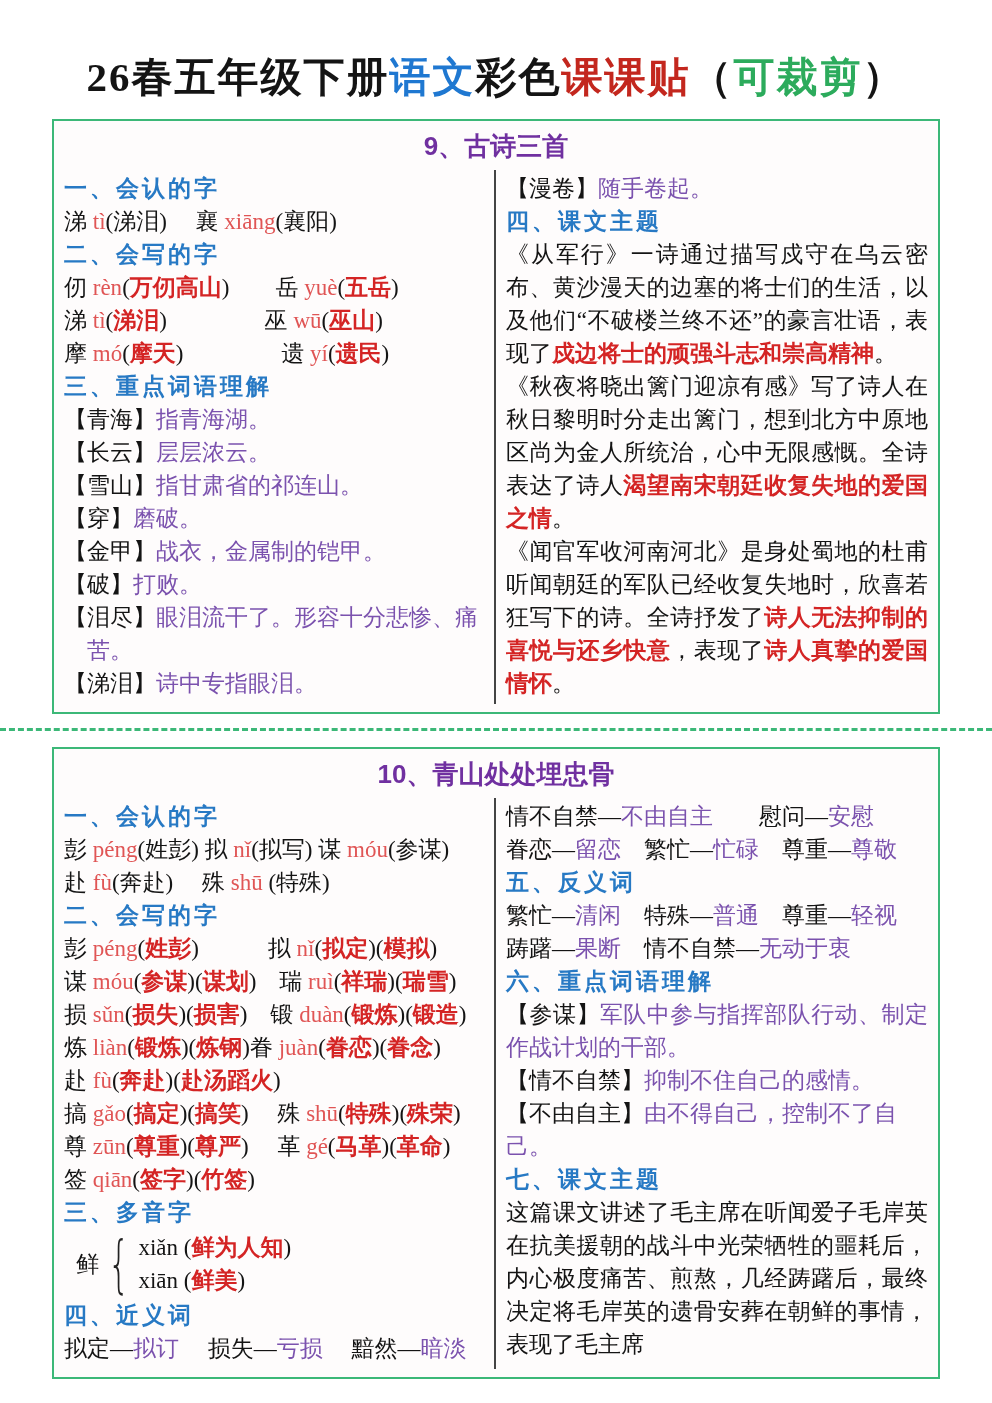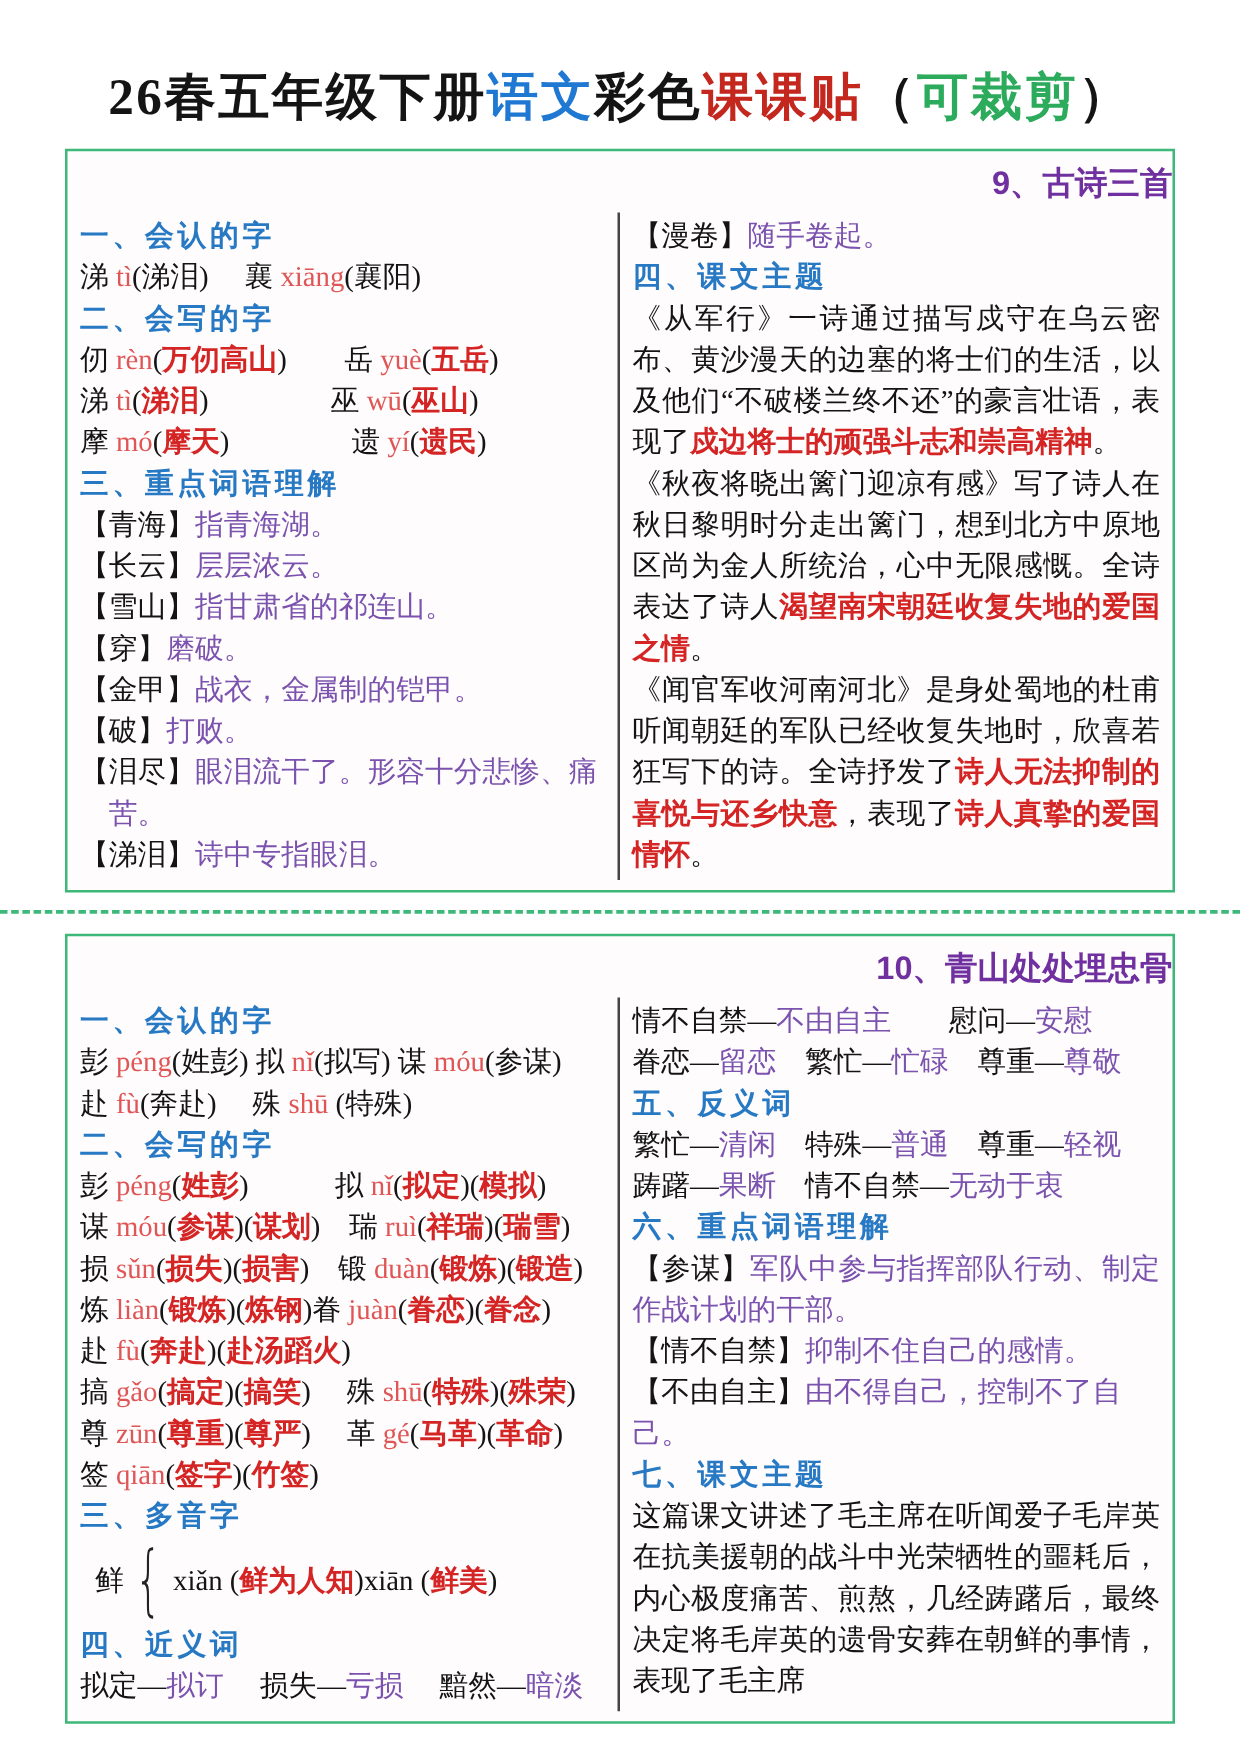--- a/index.html
+++ b/index.html
@@ -35,21 +35,21 @@
   .page-title .seg-red{color:var(--title-red);}
   .page-title .seg-green{color:var(--title-green);}
 
   .lesson-box{
     margin:0 52px;
     border:2px solid var(--box-border);
     background:#fefcfc;
     padding:4px 0 8px 0;
   }
   .box-title{
-    text-align:right;
+    text-align:center;
     font-family:"Liberation Sans","DejaVu Sans",sans-serif;
     font-size:26px;font-weight:bold;
     color:var(--section-purple);
     padding:4px 0 6px 0;
   }
   .columns{display:flex;align-items:stretch;}
   .col{width:50%;padding:2px 10px 4px 10px;font-size:23px;}
   .col.left{border-right:2px solid #444;}
 
   .line{line-height:33px;min-height:33px;}
@@ -70,21 +70,21 @@
   }
 
   .brace-line{display:flex;align-items:center;line-height:33px;margin:2px 0;}
   .brace-char{font-size:23px;padding-left:12px;}
   .brace-mark{
     font-size:62px;font-weight:200;line-height:66px;
     transform:scaleX(.55);
     font-family:"DejaVu Sans","Liberation Sans",sans-serif;
     color:#222;
   }
-  .brace-rows{display:flex;flex-direction:row;}
+  .brace-rows{display:flex;flex-direction:column;}
   .brace-rows .line{min-height:33px;}
 </style>
 </head>
 <body>
 
 <div class="page">
 
   <h1 class="page-title"><span class="seg-k">26春五年级下册</span><span class="seg-blue">语文</span><span class="seg-k">彩色</span><span class="seg-red">课课贴</span><span class="seg-k">（</span><span class="seg-green">可裁剪</span><span class="seg-k">）</span></h1>
 
   <section class="lesson-box">

